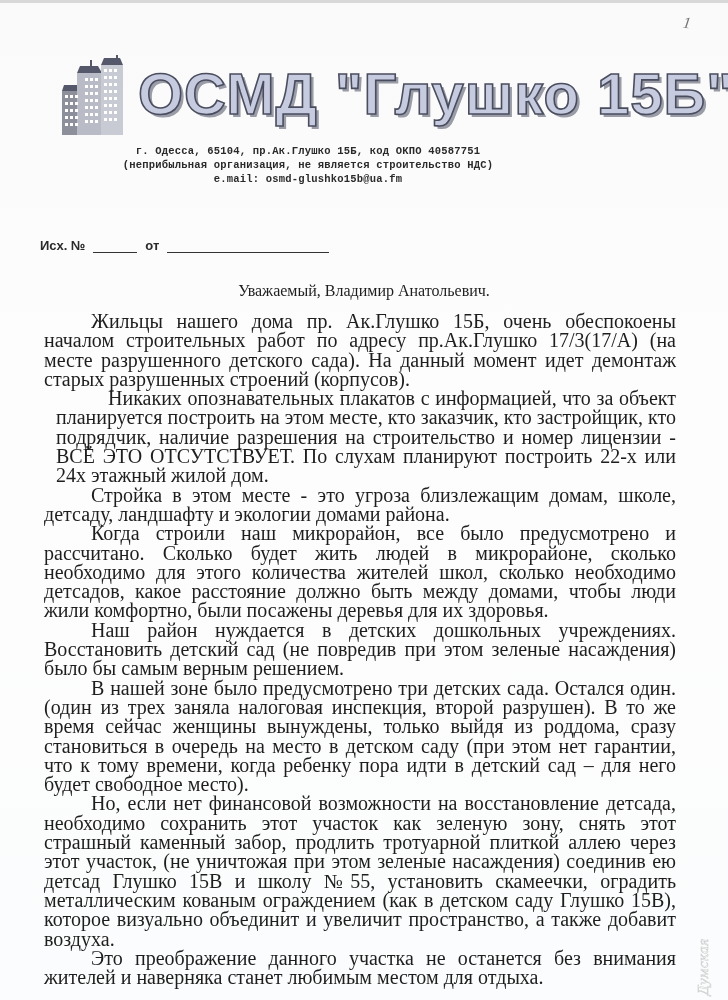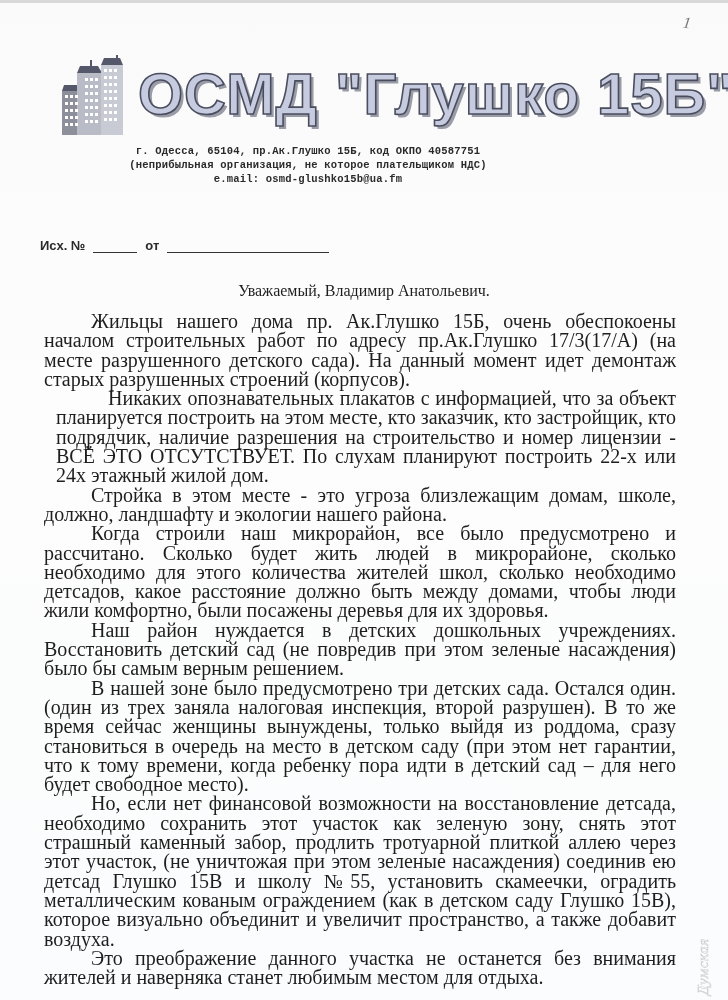--- a/index.html
+++ b/index.html
@@ -144,37 +144,37 @@
         <rect x="44" y="63" width="3" height="3"></rect>
           <rect x="49" y="63" width="3" height="3"></rect>
           <rect x="54" y="63" width="3" height="3"></rect>
       </g>
     </svg>
     <div class="logo-title">ОСМД "Глушко 15Б"</div>
   </div>
 
   <div class="contacts">
     <div>г. Одесса, 65104, пр.Ак.Глушко 15Б, код ОКПО 40587751</div>
-    <div>(неприбыльная организация, не которое плательщиком НДС)</div>
+    <div>(неприбыльная организация, не является строительство НДС)</div>
     <div>e.mail: osmd-glushko15b@ua.fm</div>
   </div>
 
   <div class="outgoing">
     <span>Исх. №</span>
     <span class="blank num"></span>
     <span>от</span>
     <span class="blank date"></span>
   </div>
 
   <div class="salutation">Уважаемый, Владимир Анатольевич.</div>
 
   <div class="body-text">
     <p>Жильцы нашего дома пр. Ак.Глушко 15Б, очень обеспокоены началом строительных работ по адресу пр.Ак.Глушко 17/3(17/А) (на месте разрушенного детского сада). На данный момент идет демонтаж старых разрушенных строений (корпусов).</p>
     <p class="extra-indent">Никаких опознавательных плакатов с информацией,  что за объект планируется построить на этом месте, кто заказчик, кто застройщик, кто подрядчик, наличие разрешения на строительство и номер лицензии - ВСЁ ЭТО  ОТСУТСТВУЕТ. По слухам планируют построить 22-х или 24х этажный жилой дом.</p>
-    <p>Стройка в этом месте - это угроза близлежащим домам, школе, должно, ландшафту и экологии нашего района.</p>
+    <p>Стройка в этом месте - это угроза близлежащим домам, школе, детсаду, ландшафту и экологии домами района.</p>
     <p>Когда строили наш микрорайон, все было предусмотрено и рассчитано. Сколько будет жить людей в микрорайоне, сколько необходимо для этого количества жителей школ, сколько необходимо детсадов, какое расстояние должно быть между домами, чтобы люди жили комфортно, были посажены деревья для их здоровья.</p>
     <p>Наш район нуждается в детских дошкольных учреждениях. Восстановить детский сад (не повредив при этом зеленые насаждения) было бы самым верным решением.</p>
     <p>В нашей зоне было предусмотрено три детских сада. Остался один. (один из трех заняла налоговая  инспекция, второй разрушен). В то же время сейчас женщины вынуждены, только выйдя из роддома, сразу становиться в очередь на место в детском саду (при этом нет гарантии, что к тому времени, когда ребенку пора идти в детский сад – для него будет свободное место).</p>
     <p>Но, если нет финансовой возможности на восстановление детсада, необходимо сохранить этот участок как зеленую зону, снять этот страшный каменный забор, продлить тротуарной плиткой аллею через этот участок, (не уничтожая при этом зеленые насаждения) соединив ею детсад Глушко 15В и школу №55, установить скамеечки, оградить металлическим кованым ограждением (как в детском саду Глушко 15В), которое визуально объединит и увеличит пространство, а также  добавит воздуха.</p>
     <p>Это преображение данного участка не останется без внимания жителей и наверняка станет любимым местом для отдыха.</p>
   </div>
 
   <div class="watermark">Думская</div>
 </div>
 

